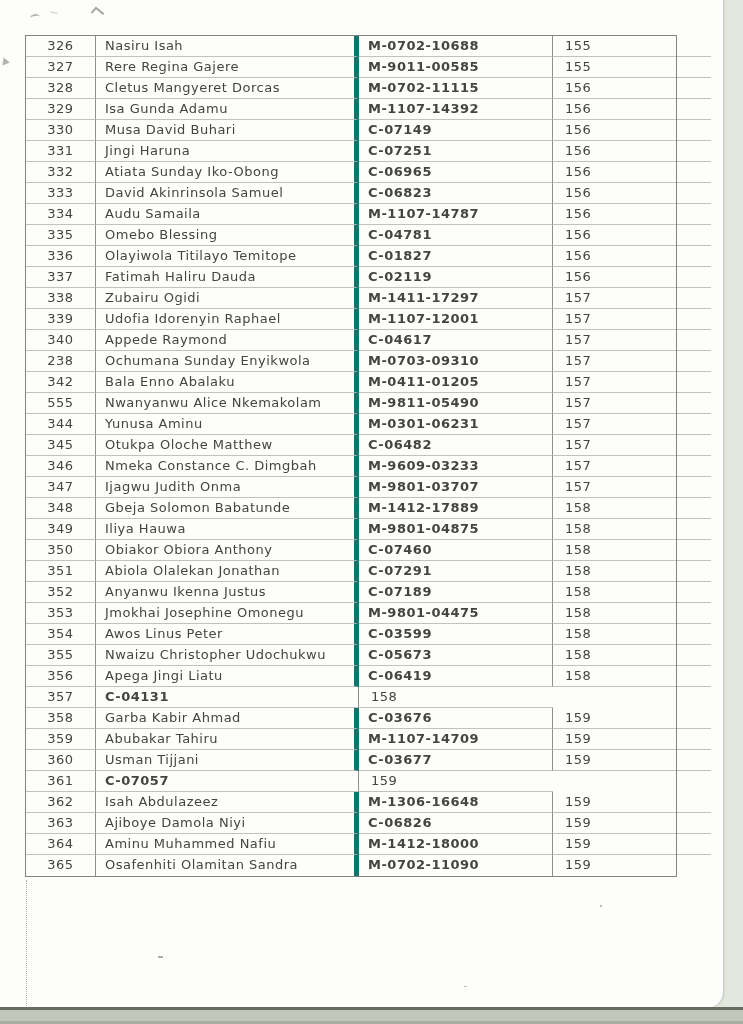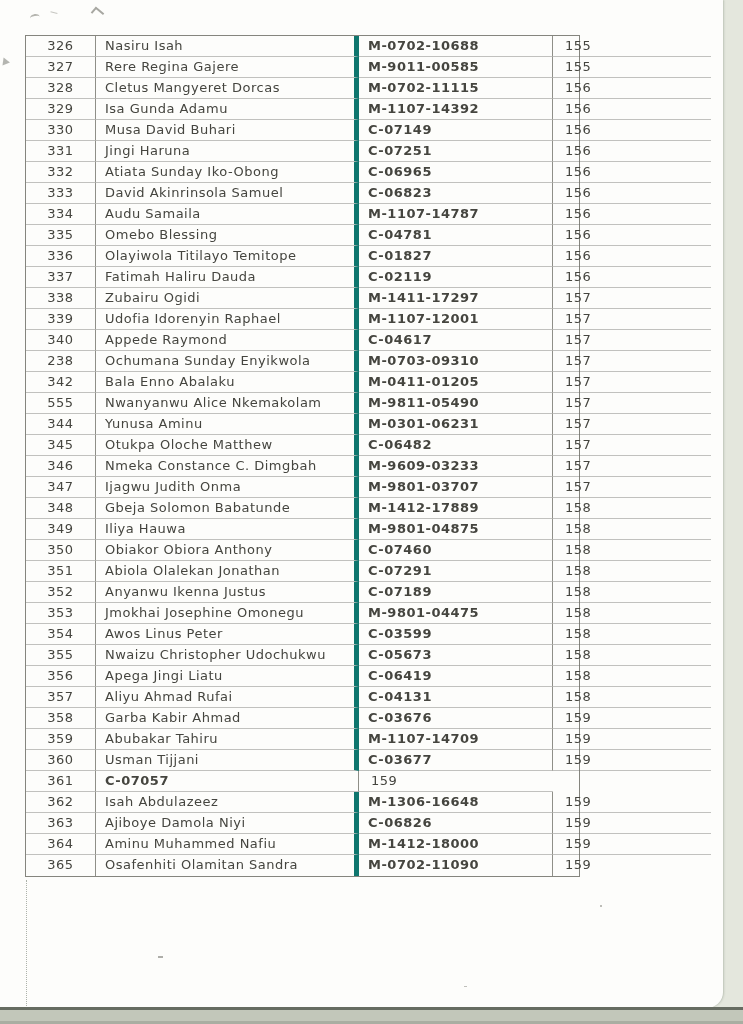--- a/index.html
+++ b/index.html
@@ -25,21 +25,21 @@
     background:#c2c7ba;
     border-top:3px solid #666c61;
   }
   .bottom-edge-line{
     position:absolute;left:0;bottom:0;right:0;height:3px;
     background:#a9aea2;
   }
   
   .roster{
     position:absolute;left:25px;top:35px;
-    width:555px;
+    width:652px;
     border:1px solid #85857e;
     box-sizing:border-box;
     background:transparent;
   }
   .row{
     display:grid;
     grid-template-columns:70px 263px 194px 158px;
     height:21px;
   }
   .cell{
@@ -300,21 +300,20 @@
         <div class="cell cell-num">158</div>
       </div>
       <div class="row">
         <div class="cell cell-no">356</div>
         <div class="cell cell-name">Apega Jingi Liatu</div>
         <div class="cell cell-code">C-06419</div>
         <div class="cell cell-num">158</div>
       </div>
       <div class="row">
         <div class="cell cell-no">357</div>
-        <div class="cell cell-name">Aliyu Ahmad Rufai</div>
         <div class="cell cell-code">C-04131</div>
         <div class="cell cell-num">158</div>
       </div>
       <div class="row">
         <div class="cell cell-no">358</div>
         <div class="cell cell-name">Garba Kabir Ahmad</div>
         <div class="cell cell-code">C-03676</div>
         <div class="cell cell-num">159</div>
       </div>
       <div class="row">

